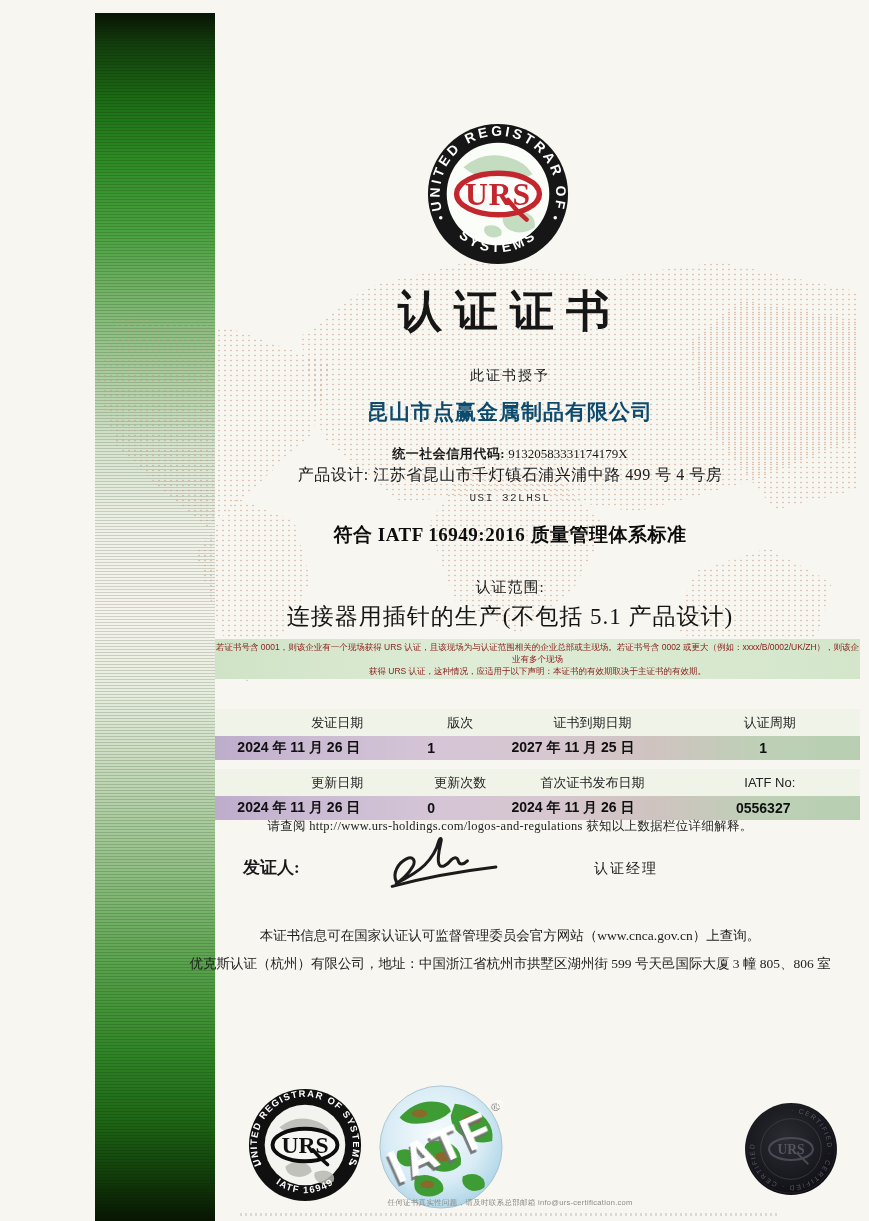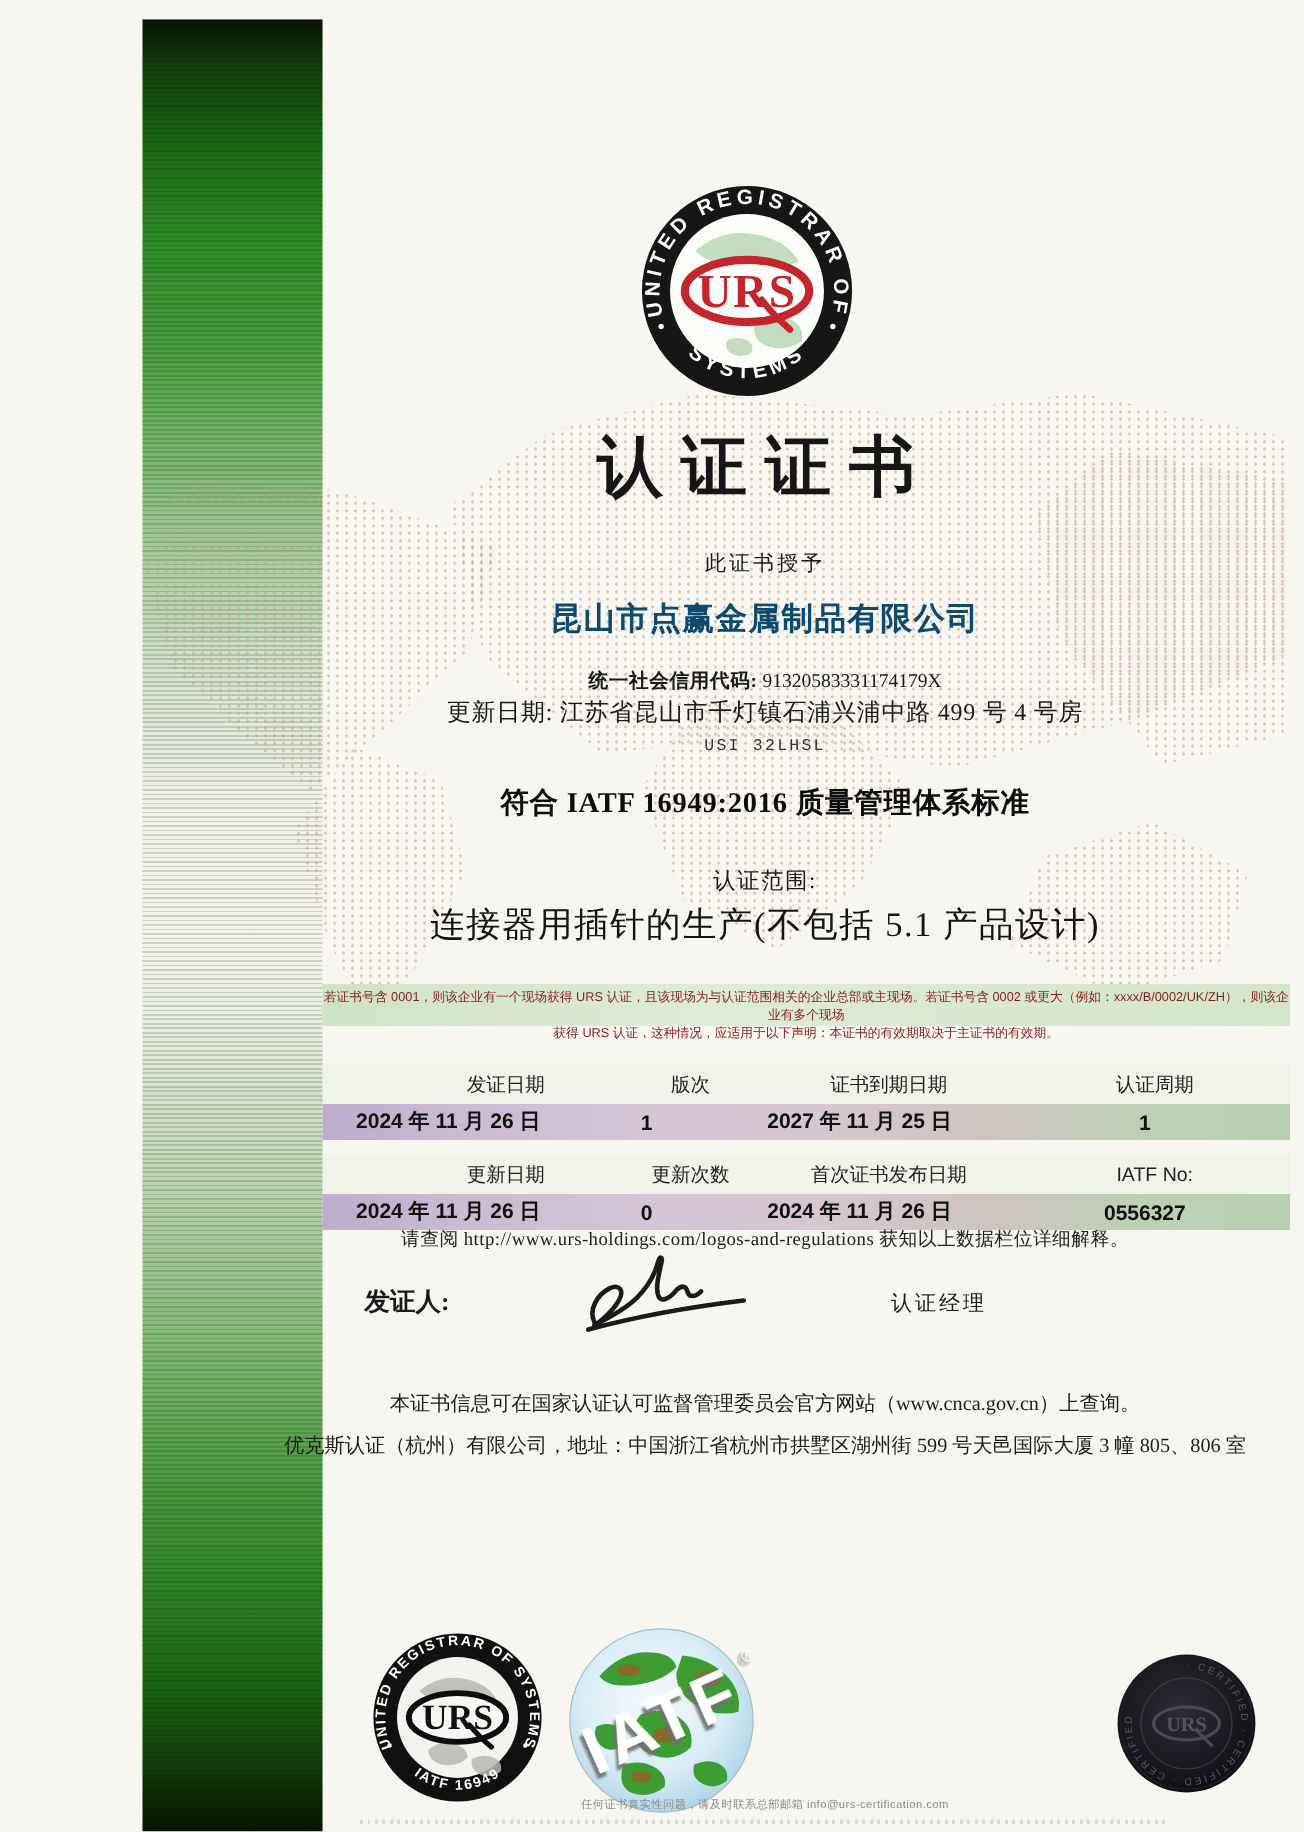--- a/index.html
+++ b/index.html
@@ -52,21 +52,21 @@
   .credit b{letter-spacing:0.5px;}
   .address{top:465px;font-size:16px;letter-spacing:0.5px;}
   .usi{top:492px;font-size:11px;letter-spacing:1.5px;font-family:"Liberation Mono","DejaVu Sans Mono",monospace;color:#333;}
   .standard{top:522px;font-size:19px;font-weight:700;letter-spacing:0.5px;color:#0d0d0d;}
   .scope-label{top:578px;font-size:15px;letter-spacing:1px;}
   .scope{top:601px;font-size:23px;letter-spacing:1px;color:#141414;}
   .regline{top:658px;font-size:14px;font-weight:700;letter-spacing:0.5px;}
   .regline .num{margin-left:26px;}
 
   .note-band{
-    position:absolute;left:215px;top:656px;width:645px;height:28px;
+    position:absolute;left:215px;top:639px;width:645px;height:40px;
     background:linear-gradient(90deg,#cfe3c6,#dfecd6 40%,#d3e6ca);
     font-family:"Liberation Sans","DejaVu Sans",sans-serif;
     color:#8a1a1a;font-size:8.5px;line-height:12px;text-align:center;
     padding-top:2px;box-sizing:border-box;
   }
 
   .ctable{position:absolute;left:215px;top:709px;width:645px;
     font-family:"Liberation Sans","DejaVu Sans",sans-serif;}
   .trow{display:grid;grid-template-columns:26% 15% 29% 30%;align-items:center;}
   .trow > div{text-align:center;}
@@ -135,21 +135,21 @@
 </div>
 
 <div class="centered title">认证证书</div>
 <div class="centered awarded">此证书授予</div>
 <div class="centered company">昆山市点赢金属制品有限公司</div>
 <div class="centered credit">
   <b>统一社会信用代码:</b>
   <span>91320583331174179X</span>
 </div>
 <div class="centered address">
-  <span>更新日期:</span>
+  <span>产品设计:</span>
   <span>江苏省昆山市千灯镇石浦兴浦中路 499 号 4 号房</span>
 </div>
 <div class="centered usi">USI 32LHSL</div>
 <div class="centered standard">符合 IATF 16949:2016 质量管理体系标准</div>
 <div class="centered scope-label">认证范围:</div>
 <div class="centered scope">连接器用插针的生产(不包括 5.1 产品设计)</div>
 
 <div class="centered regline">
   <span>注册号</span><span class="num">135667/A/0001/SM/ZH</span>
 </div>

